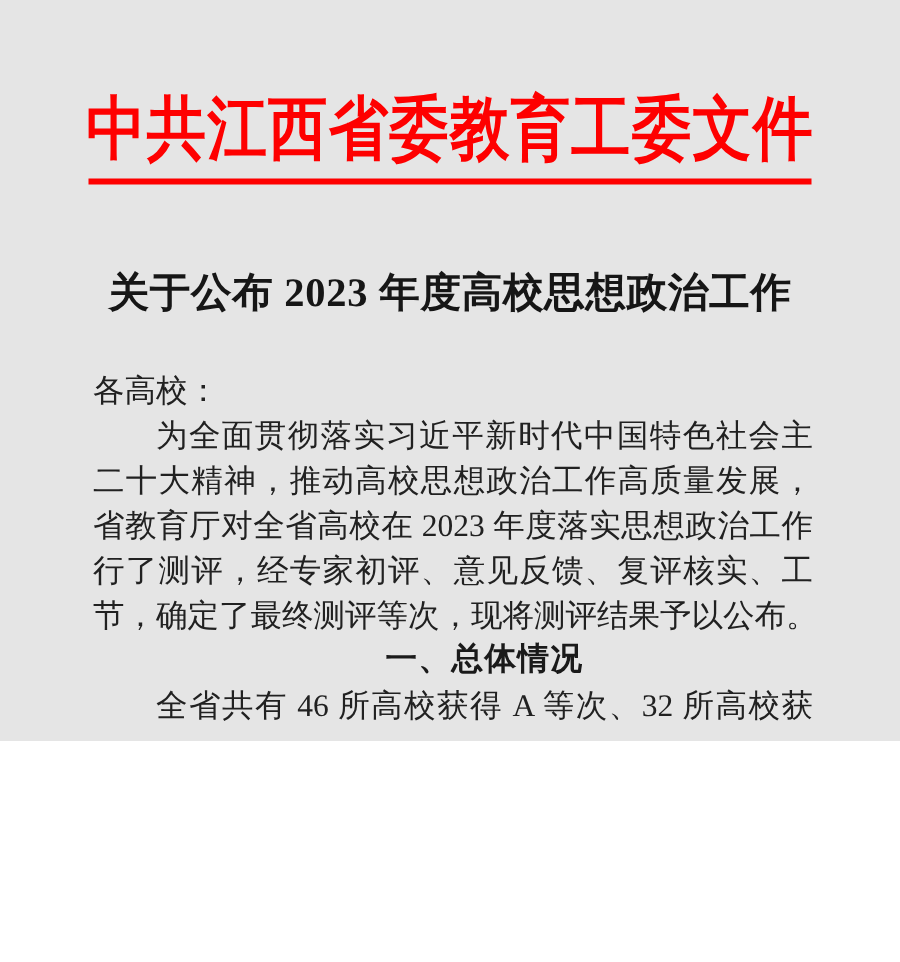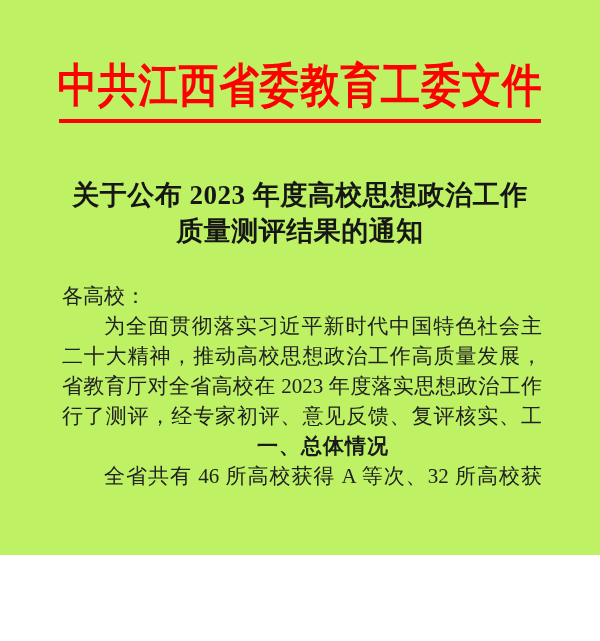--- a/index.html
+++ b/index.html
@@ -3,22 +3,22 @@
 <meta charset="utf-8">
 <style>
   html, body {
     margin: 0;
     padding: 0;
     background: #ffffff;
   }
   .page {
     position: relative;
     width: 600px;
-    height: 555px;
-    background: #bef264;
+    height: 494px;
+    background: #e5e5e5;
     overflow: hidden;
     font-family: "Liberation Serif", serif;
   }
   
   .red-header {
     margin-top: 60px;
     text-align: center;
     white-space: nowrap;
     line-height: 52px;
     height: 52px;
@@ -94,26 +94,26 @@
 
   <div class="red-header">
     <span class="stretch">中共江西省委教育工委文件</span>
   </div>
 
 
   <div class="red-line"></div>
 
   <div class="notice-title">
     <div>关于公布 2023 年度高校思想政治工作</div>
-    <div>质量测评结果的通知</div>
   </div>
 
   <div class="body-block">
     <div class="line">各高校：</div>
     <div class="line justify indent">为全面贯彻落实习近平新时代中国特色社会主义思想和党的</div>
     <div class="line justify">二十大精神，推动高校思想政治工作高质量发展，省委教育工委、</div>
     <div class="line justify">省教育厅对全省高校在 2023 年度落实思想政治工作质量情况进</div>
     <div class="line justify">行了测评，经专家初评、意见反馈、复评核实、工委会审议等环</div>
+    <div class="line">节，确定了最终测评等次，现将测评结果予以公布。</div>
     <div class="line indent section-heading">一、总体情况</div>
     <div class="line justify indent">全省共有 46 所高校获得 A 等次、32 所高校获得 B 等次、26</div>
   </div>
 
 </div>
 
 </body></html>

